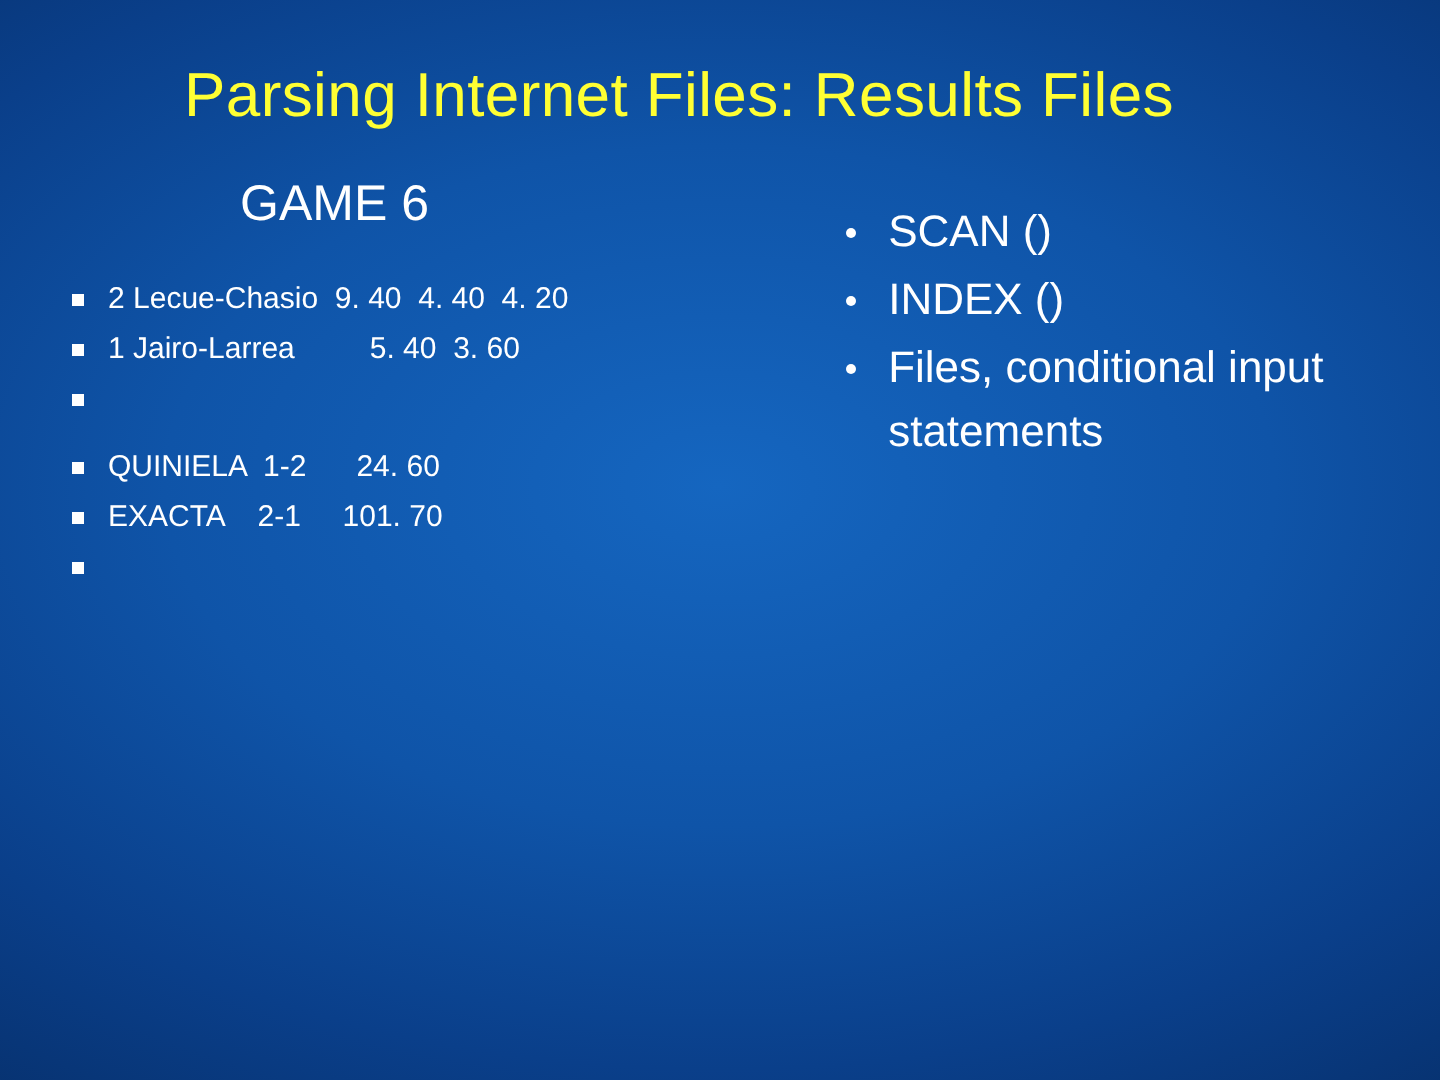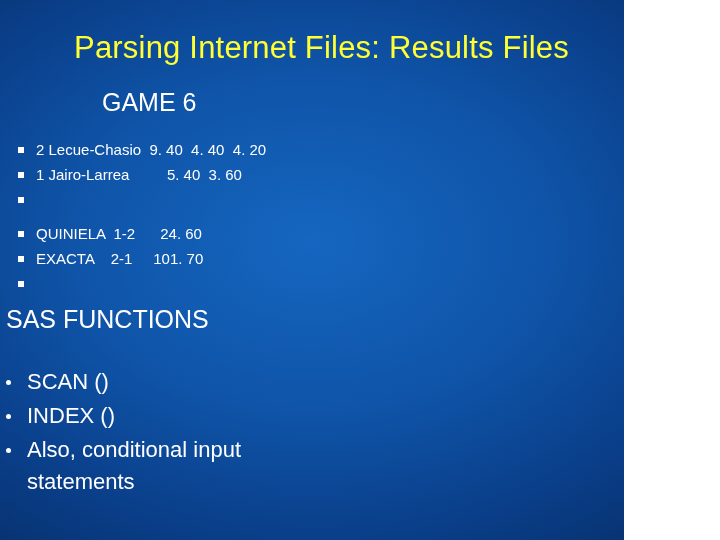--- a/index.html
+++ b/index.html
@@ -4,42 +4,43 @@
 <style>
   html, body {
     margin: 0;
     padding: 0;
     width: 720px;
     height: 540px;
     overflow: hidden;
     font-family: Verdana, Geneva, sans-serif;
   }
   .slide {
-    width: 624px;
+    width: 720px;
     height: 540px;
     background: radial-gradient(ellipse 110% 90% at 50% 45%,
                 #1566c0 0%,
                 #0f54a8 35%,
                 #0a3f8a 60%,
                 #062d66 85%,
                 #041f48 100%);
     position: relative;
     box-sizing: border-box;
+    padding-left: 18px;
   }
   .title {
     color: #ffff33;
     font-size: 31px;
     font-weight: 400;
     text-align: left;
     padding: 30px 0 0 74px;
     letter-spacing: 0.2px;
   }
   .columns {
     display: flex;
-    flex-direction: column;
+    flex-direction: row;
     padding: 22px 0 0 0;
   }
   .col-left {
     width: 390px;
     padding-left: 18px;
   }
   .col-right {
     width: 310px;
     padding-left: 0;
   }
@@ -131,32 +132,31 @@
           <span class="bullet-sq"></span>
           <span class="mono">EXACTA    2-1     101. 70</span>
         </div>
         <div class="line">
           <span class="bullet-sq"></span>
         </div>
       </div>
     </div>
 
     <div class="col-right">
-      <div class="subtitle subtitle-right">SAS FUNCTIONS</div>
 
       <div class="func-list">
         <div class="func-item">
           <span class="bullet-dot"></span>
           <span class="func-text">SCAN ()</span>
         </div>
         <div class="func-item">
           <span class="bullet-dot"></span>
           <span class="func-text">INDEX ()</span>
         </div>
         <div class="func-item">
           <span class="bullet-dot"></span>
-          <span class="func-text">Also, conditional input statements</span>
+          <span class="func-text">Files, conditional input statements</span>
         </div>
       </div>
     </div>
 
   </div>
 </div>
 
 </body></html>

